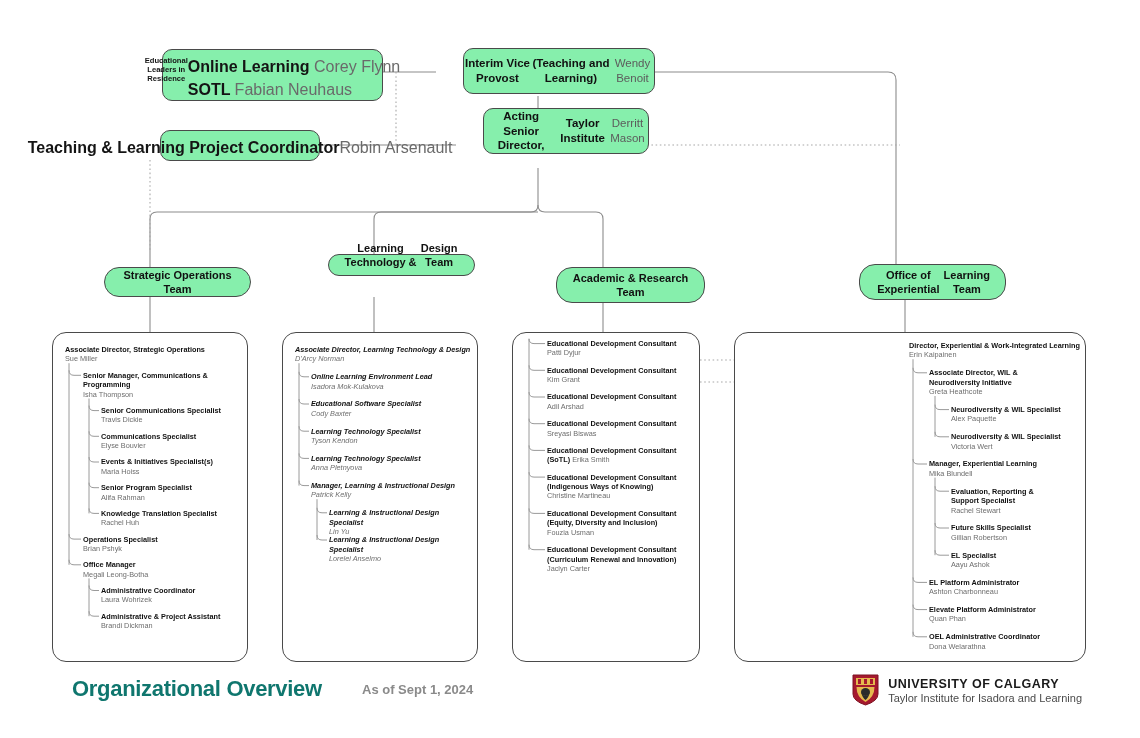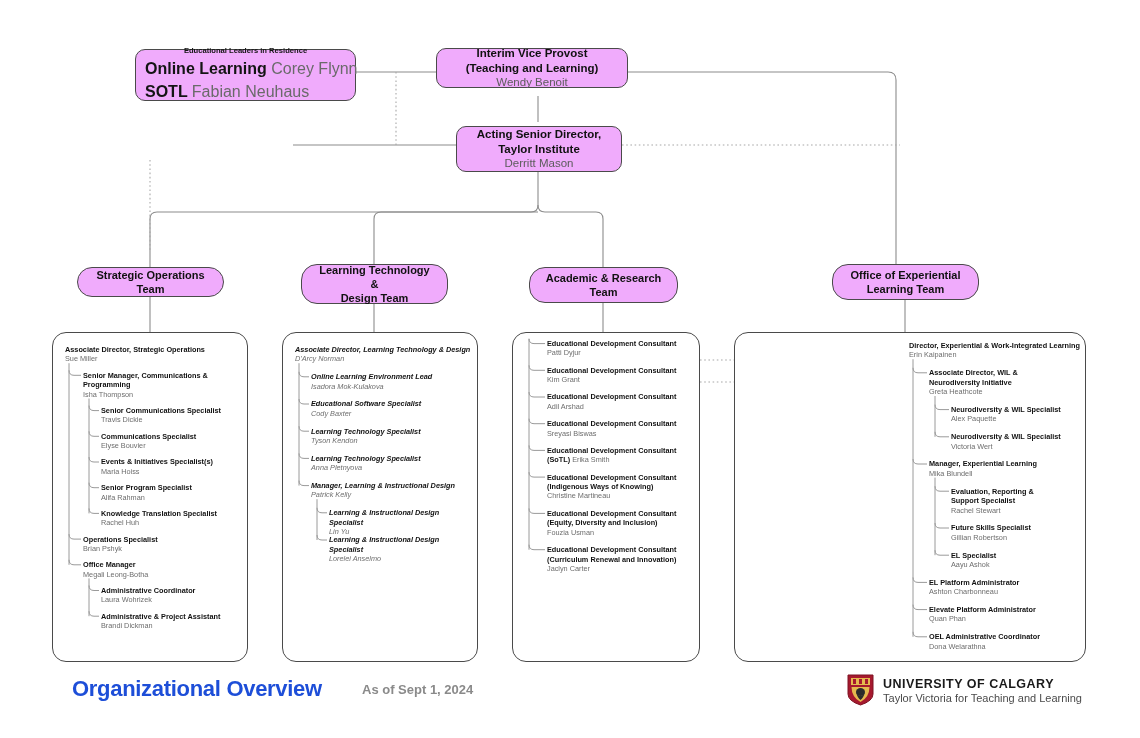--- a/index.html
+++ b/index.html
@@ -18,26 +18,27 @@
   svg.wires {
     position: absolute;
     left: 0; top: 0;
     width: 1140px; height: 738px;
     pointer-events: none;
   }
   .node {
     position: absolute;
     border: 1.6px solid #4a4a4a;
     border-radius: 10px;
-    background: #f0abfc;
+    background: #86efac;
     display: flex;
-    flex-direction: column;
+    flex-direction: row;
     align-items: center;
     justify-content: center;
     text-align: center;
+    margin-left: 27px;
   }
   .node .t-bold {
     font-weight: bold;
     color: #111111;
     line-height: 1.28;
   }
   .node .t-name {
     color: #5c5c5c;
     line-height: 1.28;
   }
@@ -106,21 +107,21 @@
   #footer {
     position: absolute;
     left: 0; bottom: 0;
     width: 1140px; height: 70px;
   }
   #footer-title {
     position: absolute;
     left: 72px; top: 8px;
     font-size: 22px;
     font-weight: bold;
-    color: #1d4ed8;
+    color: #0f766e;
     letter-spacing: -0.3px;
   }
   #footer-date {
     position: absolute;
     left: 362px; top: 14px;
     font-size: 13px;
     font-weight: bold;
     color: #8a8a8a;
   }
   #brand {
@@ -171,59 +172,63 @@
 
       <path d="M150 160 V250"></path>
 
       <path d="M622 145 H900"></path>
 
       <path d="M700 360 H748"></path>
       <path d="M700 382 H748"></path>
     </g>
   </svg>
 
-  <div class="node exec" style="left:436px; top:48px; width:192px; height:40px;">
+  <div class="node exec" style="left:436px; top:48px; width:192px; height:46px;">
     <div class="t-bold">Interim Vice Provost</div>
     <div class="t-bold">(Teaching and Learning)</div>
     <div class="t-name">Wendy Benoit</div>
   </div>
 
-  <div class="node exec" style="left:456px; top:126px; width:166px; height:46px;">
+  <div class="node exec" style="left:456px; top:108px; width:166px; height:46px;">
     <div class="t-bold">Acting Senior Director,</div>
     <div class="t-bold">Taylor Institute</div>
     <div class="t-name">Derritt Mason</div>
   </div>
 
   <div class="node sidebox" style="left:135px; top:49px; width:221px; height:52px;">
     <div class="hdr">Educational Leaders in Residence</div>
     <div id="leaders-rows">
         <div class="ln"><b>Online Learning </b><span>Corey Flynn</span></div>
         <div class="ln"><b>SOTL </b><span>Fabian Neuhaus</span></div>
       </div>
   </div>
 
+  <div class="node sidebox" style="left:133px; top:130px; width:160px; height:31px;">
+    <div class="ln"><b>Teaching &amp; Learning Project Coordinator</b></div>
+    <div class="ln"><span>Robin Arsenault</span></div>
+  </div>
 
   <div class="node sidebox" style="left:748px; top:350px; width:148px; height:48px; justify-content:flex-start; padding-top:5px;">
     <div id="academic-leads-rows">
         <div style="margin-bottom: 4px;">
           <div class="ln"><b>Academic Lead, Experiential Learning</b></div>
           <div class="ln"><span>Lisa Stowe</span></div>
         </div>
         <div style="margin-bottom: 4px;">
           <div class="ln"><b>Academic Lead, CDCI</b></div>
           <div class="ln"><span>Victoria Guglietti</span></div>
         </div>
       </div>
   </div>
 
   <div class="node pill" style="left:77px; top:267px; width:147px; height:30px;">
     <div class="t-bold">Strategic Operations Team</div>
   </div>
 
-  <div class="node pill" style="left:301px; top:264px; width:147px; height:40px;">
+  <div class="node pill" style="left:301px; top:254px; width:147px; height:22px;align-items:flex-end;">
     <div class="t-bold">Learning Technology &amp;</div>
     <div class="t-bold">Design Team</div>
   </div>
 
   <div class="node pill" style="left:529px; top:267px; width:149px; height:36px;">
     <div class="t-bold">Academic &amp; Research Team</div>
   </div>
 
   <div class="node pill" style="left:832px; top:264px; width:147px; height:36px;">
     <div class="t-bold">Office of Experiential</div>
@@ -469,18 +474,18 @@
         <path d="M8 8 H46 V22 H8 Z" fill="#e5b94e"></path>
         <rect x="12" y="10" width="6" height="10" fill="#a6192e"></rect>
         <rect x="24" y="10" width="6" height="10" fill="#a6192e"></rect>
         <rect x="36" y="10" width="6" height="10" fill="#a6192e"></rect>
         <path d="M9 26 H45 Q45 46 27 56 Q9 46 9 26 Z" fill="#e5b94e"></path>
         <ellipse cx="27" cy="36" rx="9" ry="8" fill="#2b2b2b"></ellipse>
         <path d="M18 36 Q27 52 36 36 Q33 48 27 52 Q21 48 18 36 Z" fill="#2b2b2b"></path>
       </svg>
       <div class="btxt">
         <div class="bname">UNIVERSITY OF CALGARY</div>
-        <div class="bsub">Taylor Victoria for Teaching and Learning</div>
+        <div class="bsub">Taylor Institute for Isadora and Learning</div>
       </div>
     </div>
   </div>
 
 </div>
 
 </body></html>

